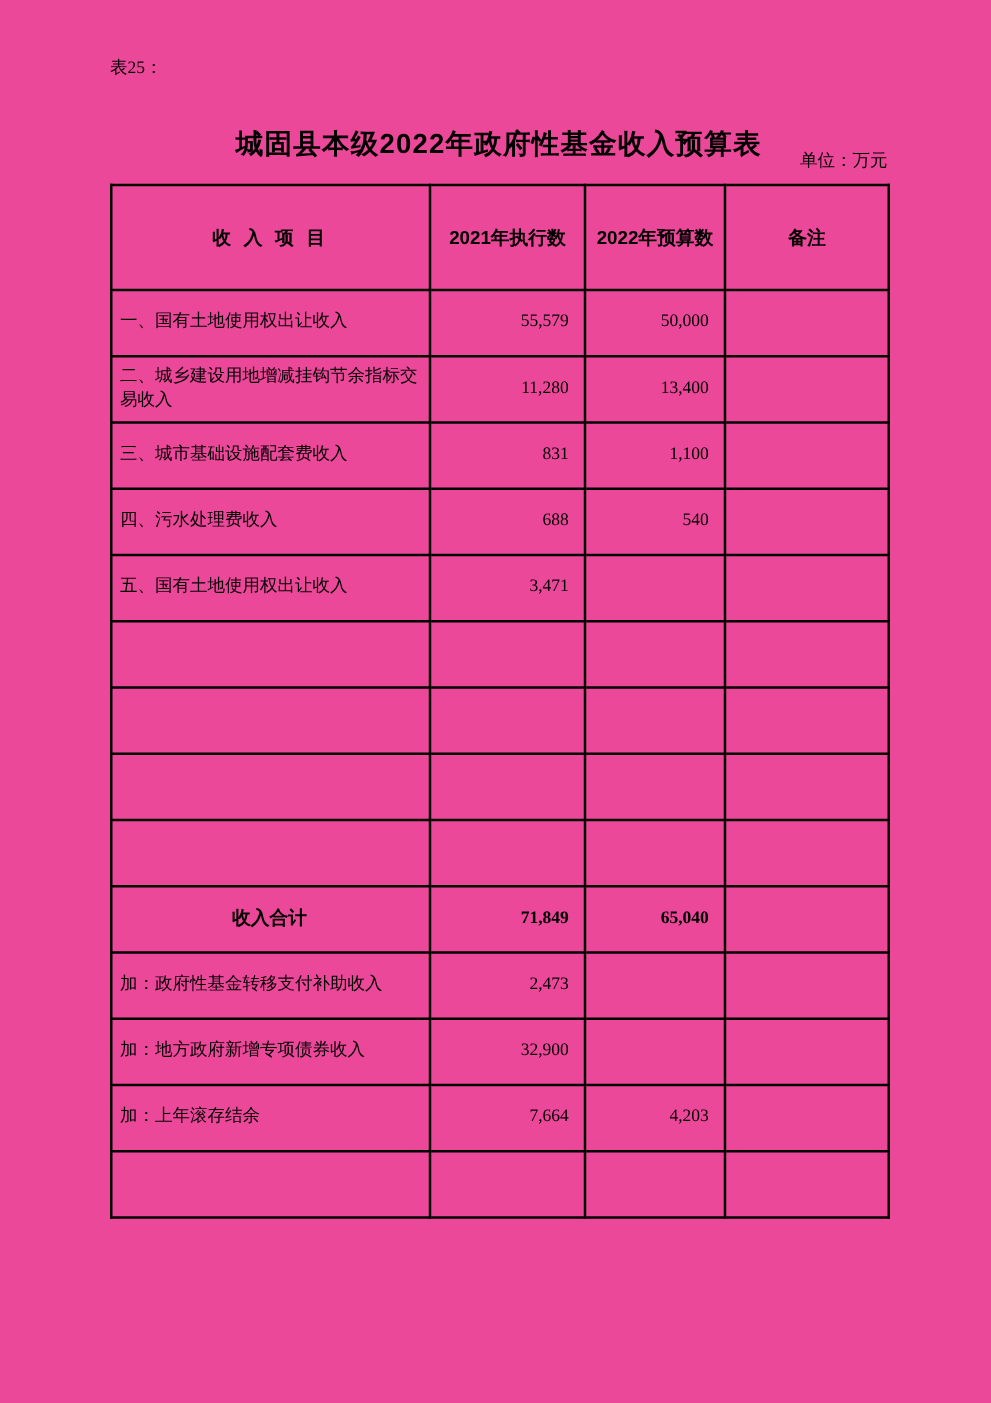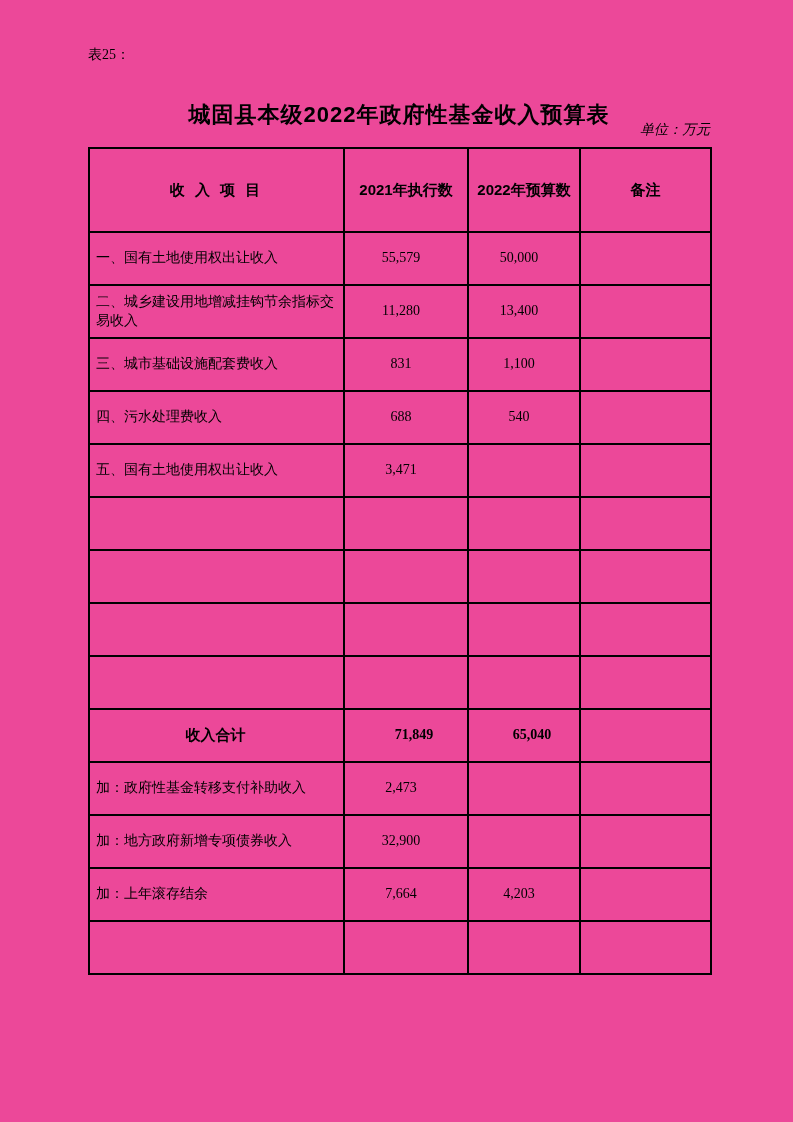--- a/index.html
+++ b/index.html
@@ -37,21 +37,20 @@
     margin-top: 16px;
   }
   .unit-note {
     position: absolute;
     left: 88px;
     top: 121px;
     width: 622px;
     text-align: right;
     font-size: 14px;
     line-height: 18px;
-    font-style: italic;
   }
   table.budget {
     position: absolute;
     left: 88px;
     top: 147px;
     width: 622px;
     border-collapse: collapse;
     table-layout: fixed;
   }
   table.budget th,
@@ -76,21 +75,21 @@
     height: 53px;
     font-size: 14px;
     line-height: 1.35;
   }
   td.item-cell {
     text-align: left;
     padding: 2px 4px 2px 6px;
     font-family: Liberation Serif, serif;
   }
   td.num-cell {
-    text-align: center;
+    text-align: right;
     padding: 2px 12px 2px 2px;
   }
   td.note-cell {
     padding: 2px 4px;
   }
   tr.row-total td.item-cell {
     text-align: center;
     font-family: "Liberation Sans", "DejaVu Sans", sans-serif;
     font-weight: bold;
     font-size: 15px;

